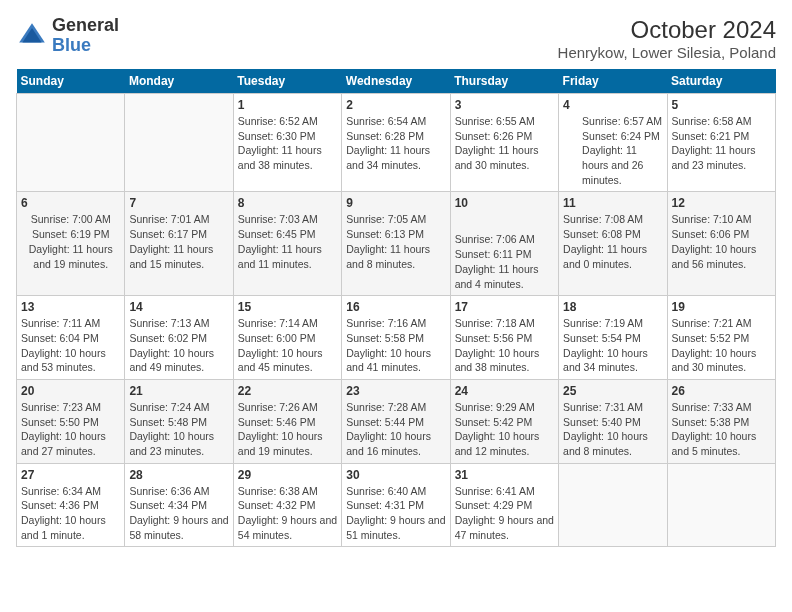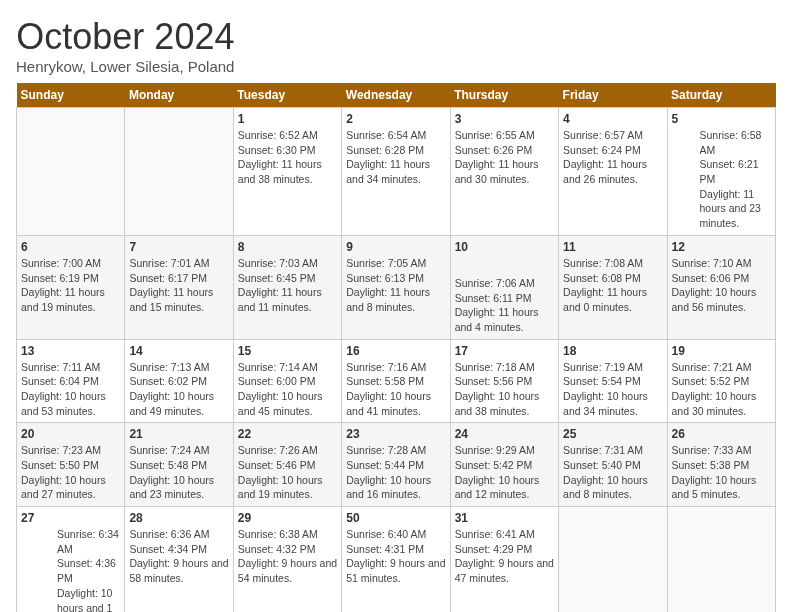--- a/index.html
+++ b/index.html
@@ -37,35 +37,35 @@
       color: #3a7abf;
     }
     .logo-icon {
       width: 32px;
       height: 32px;
     }
     .title-block {
       text-align: right;
     }
     .month-title {
-      font-size: 36px;
+      font-size: 24px;
       color: #333;
       font-weight: normal;
     }
     .location {
       font-size: 15px;
       color: #555;
     }
     table {
       width: 100%;
       border-collapse: collapse;
       font-size: 11px;
     }
     th {
-      background-color: #a16207;
+      background-color: #0369a1;
       color: #fff;
       padding: 5px 4px;
       text-align: left;
       font-size: 12px;
       font-weight: bold;
     }
     td {
       border: 1px solid #ccc;
       vertical-align: top;
       padding: 4px;
@@ -91,20 +91,30 @@
       background: #f5f5f5;
     }
     tr:nth-child(odd) td:not(.empty) {
       background: #fff;
     }
   </style>
 </head>
 <body>
 
 <div class="header">
+  <div class="logo">
+    <svg class="logo-icon" viewBox="0 0 40 40">
+      <polygon points="20,4 36,28 4,28" fill="#3a7abf"></polygon>
+      <polygon points="20,10 32,28 8,28" fill="#1a5a9f"></polygon>
+    </svg>
+    <div class="logo-text">
+      <span class="logo-general">General</span>
+      <span class="logo-blue">Blue</span>
+    </div>
+  </div>
   <div class="title-block">
     <div class="month-title">October 2024</div>
     <div class="location">Henrykow, Lower Silesia, Poland</div>
   </div>
 </div>
 
 <table>
   <thead>
     <tr>
     <th>Sunday</th>
@@ -133,35 +143,35 @@
 Daylight: 11 hours and 34 minutes.</div>
         </td>
         <td>
           <span class="day-num">3</span>
           <div class="day-info" style="white-space: pre-line;">Sunrise: 6:55 AM
 Sunset: 6:26 PM
 Daylight: 11 hours and 30 minutes.</div>
         </td>
         <td>
           <span class="day-num">4</span>
-          <div class="day-info" style="white-space: pre-line;">Sunrise: 6:57 AM
+          <div class="day-info" style="white-space: pre-line; margin-left: 19px;">Sunrise: 6:57 AM
 Sunset: 6:24 PM
 Daylight: 11 hours and 26 minutes.</div>
         </td>
         <td>
           <span class="day-num">5</span>
-          <div class="day-info" style="white-space: pre-line; margin-left: 28px;">Sunrise: 6:58 AM
+          <div class="day-info" style="white-space: pre-line;">Sunrise: 6:58 AM
 Sunset: 6:21 PM
 Daylight: 11 hours and 23 minutes.</div>
         </td>
       </tr>
       <tr>
         <td>
           <span class="day-num">6</span>
-          <div class="day-info" style="white-space: pre-line;">Sunrise: 7:00 AM
+          <div class="day-info" style="white-space: pre-line; text-align: center;">Sunrise: 7:00 AM
 Sunset: 6:19 PM
 Daylight: 11 hours and 19 minutes.</div>
         </td>
         <td>
           <span class="day-num">7</span>
           <div class="day-info" style="white-space: pre-line;">Sunrise: 7:01 AM
 Sunset: 6:17 PM
 Daylight: 11 hours and 15 minutes.</div>
         </td>
         <td>
@@ -279,38 +289,38 @@
         <td>
           <span class="day-num">26</span>
           <div class="day-info" style="white-space: pre-line;">Sunrise: 7:33 AM
 Sunset: 5:38 PM
 Daylight: 10 hours and 5 minutes.</div>
         </td>
       </tr>
       <tr>
         <td>
           <span class="day-num">27</span>
-          <div class="day-info" style="white-space: pre-line; margin-left: 36px;">Sunrise: 6:34 AM
+          <div class="day-info" style="white-space: pre-line;">Sunrise: 6:34 AM
 Sunset: 4:36 PM
 Daylight: 10 hours and 1 minute.</div>
         </td>
         <td>
           <span class="day-num">28</span>
           <div class="day-info" style="white-space: pre-line;">Sunrise: 6:36 AM
 Sunset: 4:34 PM
 Daylight: 9 hours and 58 minutes.</div>
         </td>
         <td>
           <span class="day-num">29</span>
           <div class="day-info" style="white-space: pre-line;">Sunrise: 6:38 AM
 Sunset: 4:32 PM
 Daylight: 9 hours and 54 minutes.</div>
         </td>
         <td>
-          <span class="day-num">50</span>
+          <span class="day-num">30</span>
           <div class="day-info" style="white-space: pre-line;">Sunrise: 6:40 AM
 Sunset: 4:31 PM
 Daylight: 9 hours and 51 minutes.</div>
         </td>
         <td>
           <span class="day-num">31</span>
           <div class="day-info" style="white-space: pre-line;">Sunrise: 6:41 AM
 Sunset: 4:29 PM
 Daylight: 9 hours and 47 minutes.</div>
         </td>

